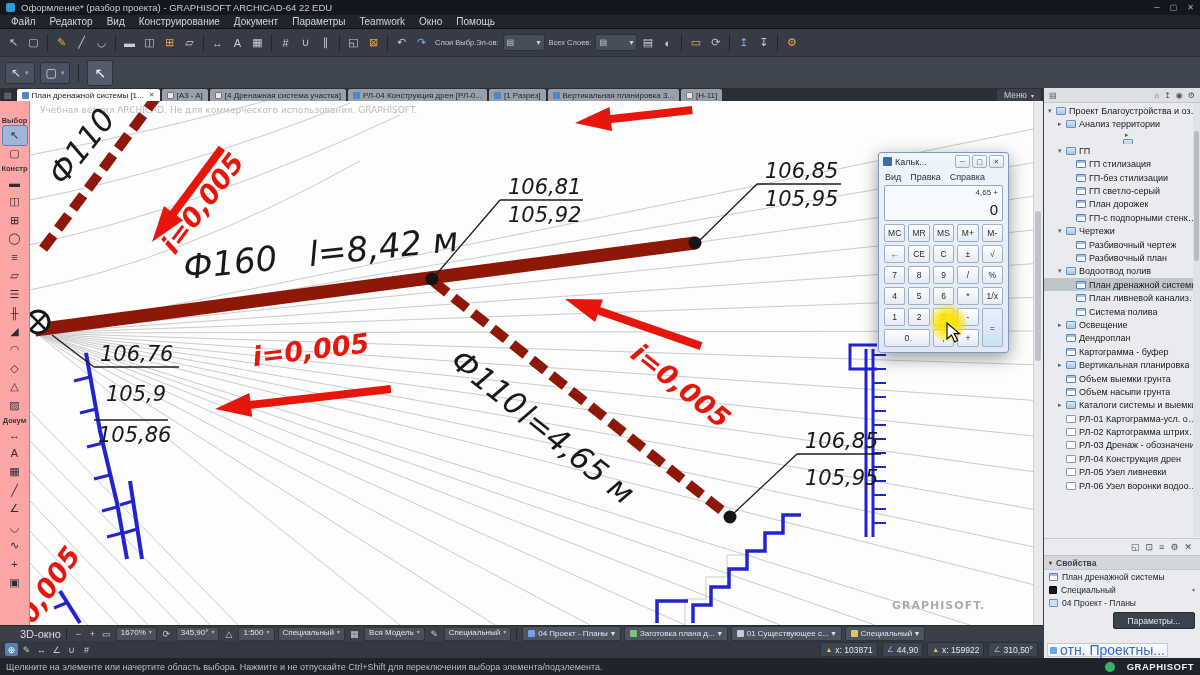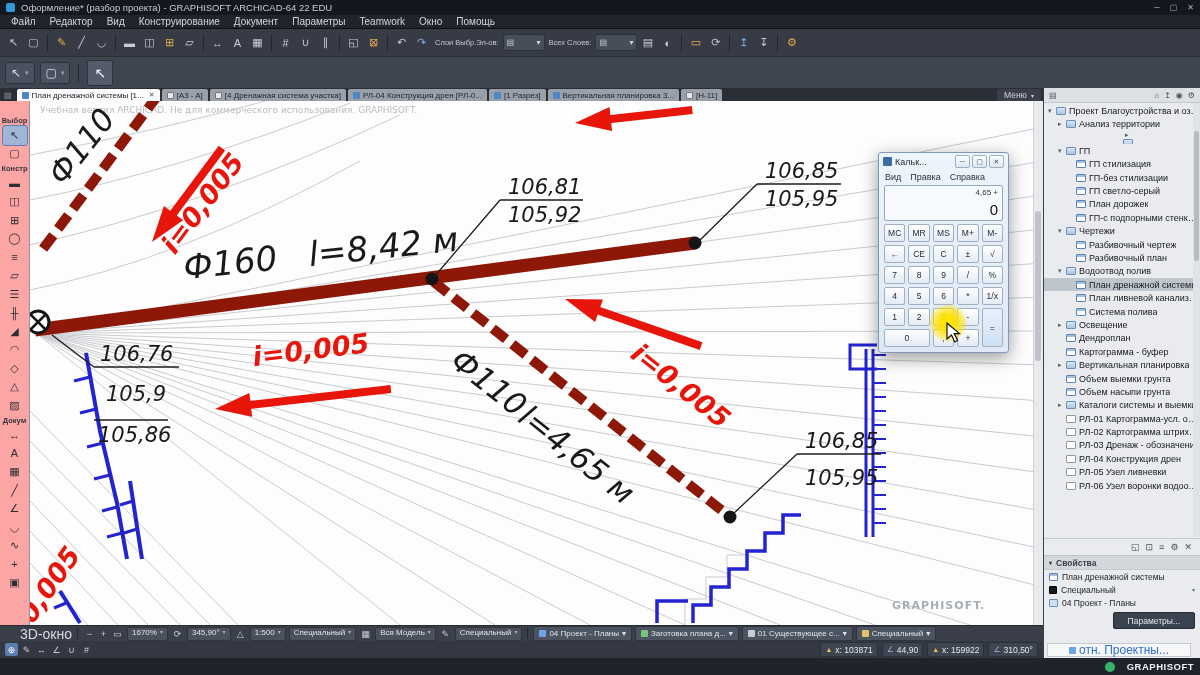--- a/index.html
+++ b/index.html
@@ -83,28 +83,28 @@
   .prow{height:13px;flex:none;display:flex;align-items:center;padding:0 5px;gap:4px;font-size:8.5px;color:#1c1f24;white-space:nowrap;overflow:hidden;}
   .prow .dd{margin-left:auto;font-size:6px;color:#6a7078;}
   .pic{width:9px;height:8px;flex:none;border-radius:1px;box-sizing:border-box;}
   .pic-view{background:#fff;border:1px solid #5b83ad;box-shadow:inset 0 2px 0 #9fc0de;}
   .pic-swatch{background:#16181c;border:1px solid #000;width:8px;height:8px;}
   .pic-layout{background:#cfe0f0;border:1px solid #6c8fb5;}
   .params-row{flex:none;display:flex;justify-content:flex-end;padding:3px 5px;}
   .params-btn{height:15px;background:#3c4350;color:#e3e6eb;font-size:8.5px;display:flex;align-items:center;
               padding:0 14px;border:1px solid #262b33;border-radius:2px;}
   .rel-row{position:absolute;left:1047px;top:643px;height:12px;display:flex;align-items:center;gap:3px;
-           background:#f6f7f8;border:1px solid #c6cad0;padding:0 21px;font-size:12px;color:#2f6fd0;z-index:5;}
+           background:#f6f7f8;border:1px solid #c6cad0;padding:0 2px;font-size:14px;color:#2f6fd0;z-index:5;}
   .rel-ic{width:7px;height:7px;background:#6fa3e8;border-radius:1px;}
   
   .sbarA{position:absolute;left:0;top:625px;width:1043px;height:16px;background:#3a3f49;border-top:1px solid #262a31;
          display:flex;align-items:center;gap:3px;padding:0 4px;box-sizing:border-box;}
   .sbarB{position:absolute;left:0;top:641px;width:1043px;height:17px;background:#333842;
          display:flex;align-items:center;gap:3px;padding:0 5px;box-sizing:border-box;}
-  .sblabel{font-size:14px;color:#d6dae0;white-space:nowrap;padding-left:16px;}
+  .sblabel{font-size:11px;color:#d6dae0;white-space:nowrap;padding-left:16px;}
   .sbsep{width:1px;height:11px;background:#242830;margin:0 2px;}
   .sbicon{width:13px;height:13px;font-size:9px;color:#c9ced6;display:flex;align-items:center;justify-content:center;border-radius:2px;flex:none;}
   .sbicon.on{background:#5a7fae;color:#fff;}
   .combo{height:12px;background:#4a515d;border:1px solid #2e333c;border-radius:2px;display:flex;align-items:flex-start;
          gap:3px;padding:0 4px;font-size:8px;color:#e0e3e8;white-space:nowrap;}
   .combo .dd{font-size:6px;color:#aab0b9;}
   .sbtab{height:13px;background:#4d5461;border:1px solid #2e333c;border-radius:2px;display:flex;align-items:center;
          gap:3px;padding:0 5px;font-size:8px;color:#dfe3e9;white-space:nowrap;}
   .sq{width:7px;height:7px;border-radius:1px;flex:none;}
   .coords{margin-left:auto;display:flex;align-items:center;gap:4px;}
@@ -732,20 +732,21 @@
           <span>x: 159922</span>
         </span>
         <span class="coord">
           <span class="g cg-b">∠</span>
           <span>310,50°</span>
         </span>
       </span>
   </div>
 
   <div class="hintbar">
+    <span>Щелкните на элементе или начертите область выбора. Нажмите и не отпускайте Ctrl+Shift для переключения выбора элемента/подэлемента.</span>
     <span class="brand">
       <span class="brandicon"></span>
       <span>GRAPHISOFT</span>
     </span>
   </div>
 
   <div class="calc">
     <div class="calc-title">
       <span class="calc-ico"></span>
       <span>Кальк...</span>

